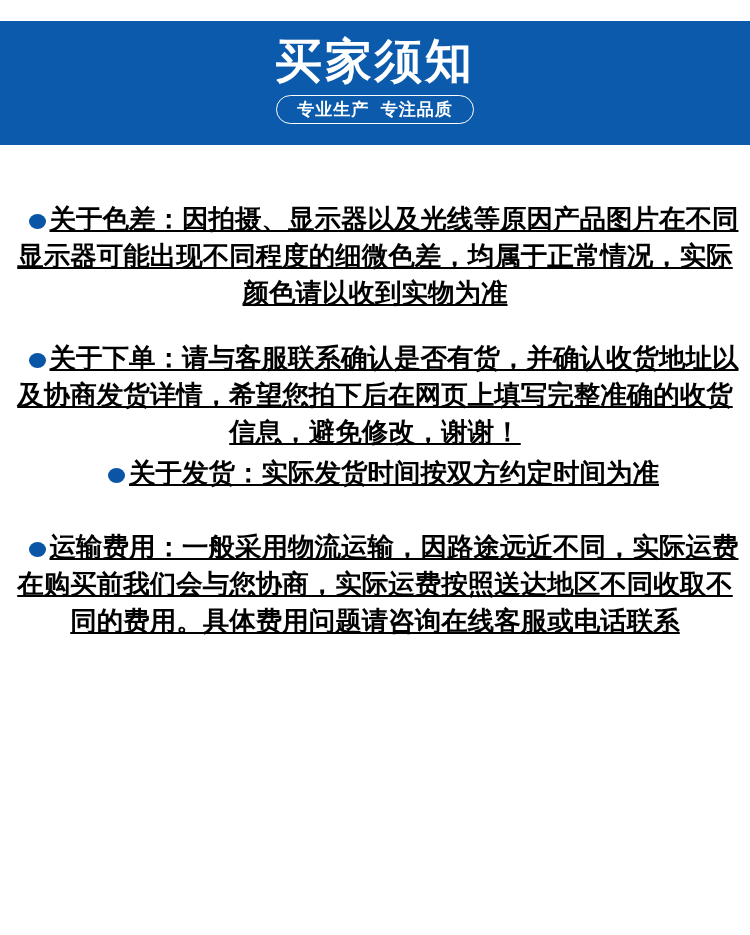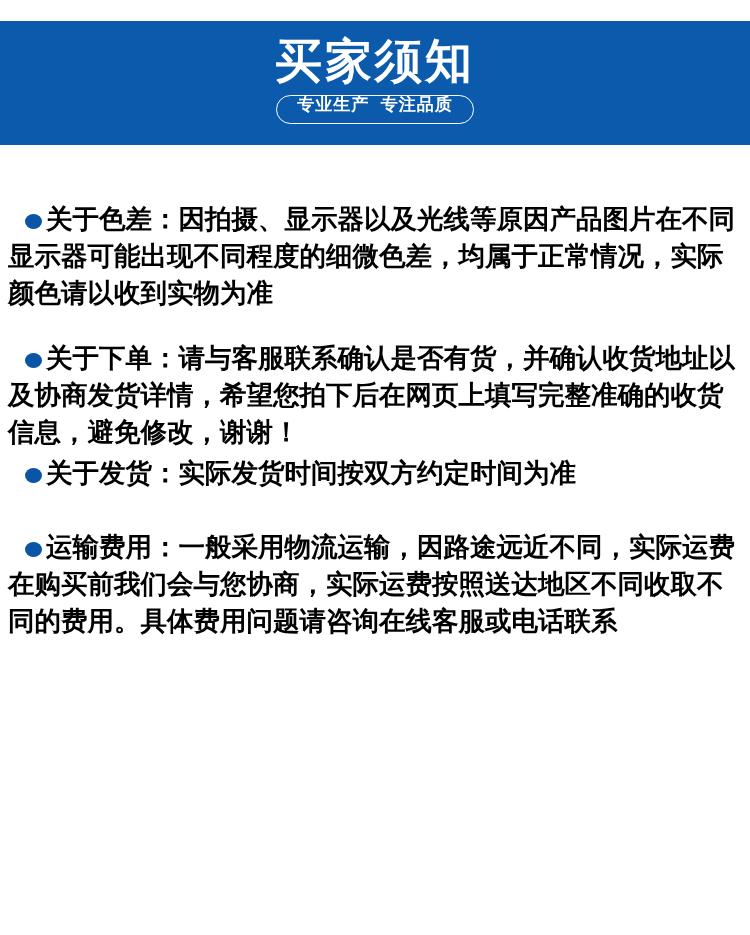--- a/index.html
+++ b/index.html
@@ -38,21 +38,21 @@
     white-space: nowrap;
   }
   .tagline-pill {
     margin-top: 9px;
     border: 1px solid #ffffff;
     border-radius: 16px;
     height: 29px;
     box-sizing: border-box;
     padding: 0 20px;
     display: flex;
-    align-items: flex-start;
+    align-items: center;
     justify-content: center;
   }
   .tagline-pill span {
     color: #ffffff;
     font-size: 17px;
     font-weight: bold;
     letter-spacing: 1px;
     white-space: pre;
     line-height: 1;
   }
@@ -60,24 +60,25 @@
   .content {
     padding: 56px 8px 0 8px;
     box-sizing: border-box;
   }
   p.notice {
     margin: 0;
     font-size: 26.5px;
     line-height: 37px;
     font-weight: bold;
     color: #000000;
-    text-align: left;
+    text-align: center;
     text-indent: 17px;
     word-break: break-all;
     overflow-wrap: break-word;
+    text-decoration: underline;
   }
   p.notice .bullet {
     display: inline-block;
     width: 17px;
     height: 15px;
     border-radius: 50%;
     background: #0b55a6;
     margin-right: 4px;
     vertical-align: -1px;
   }

